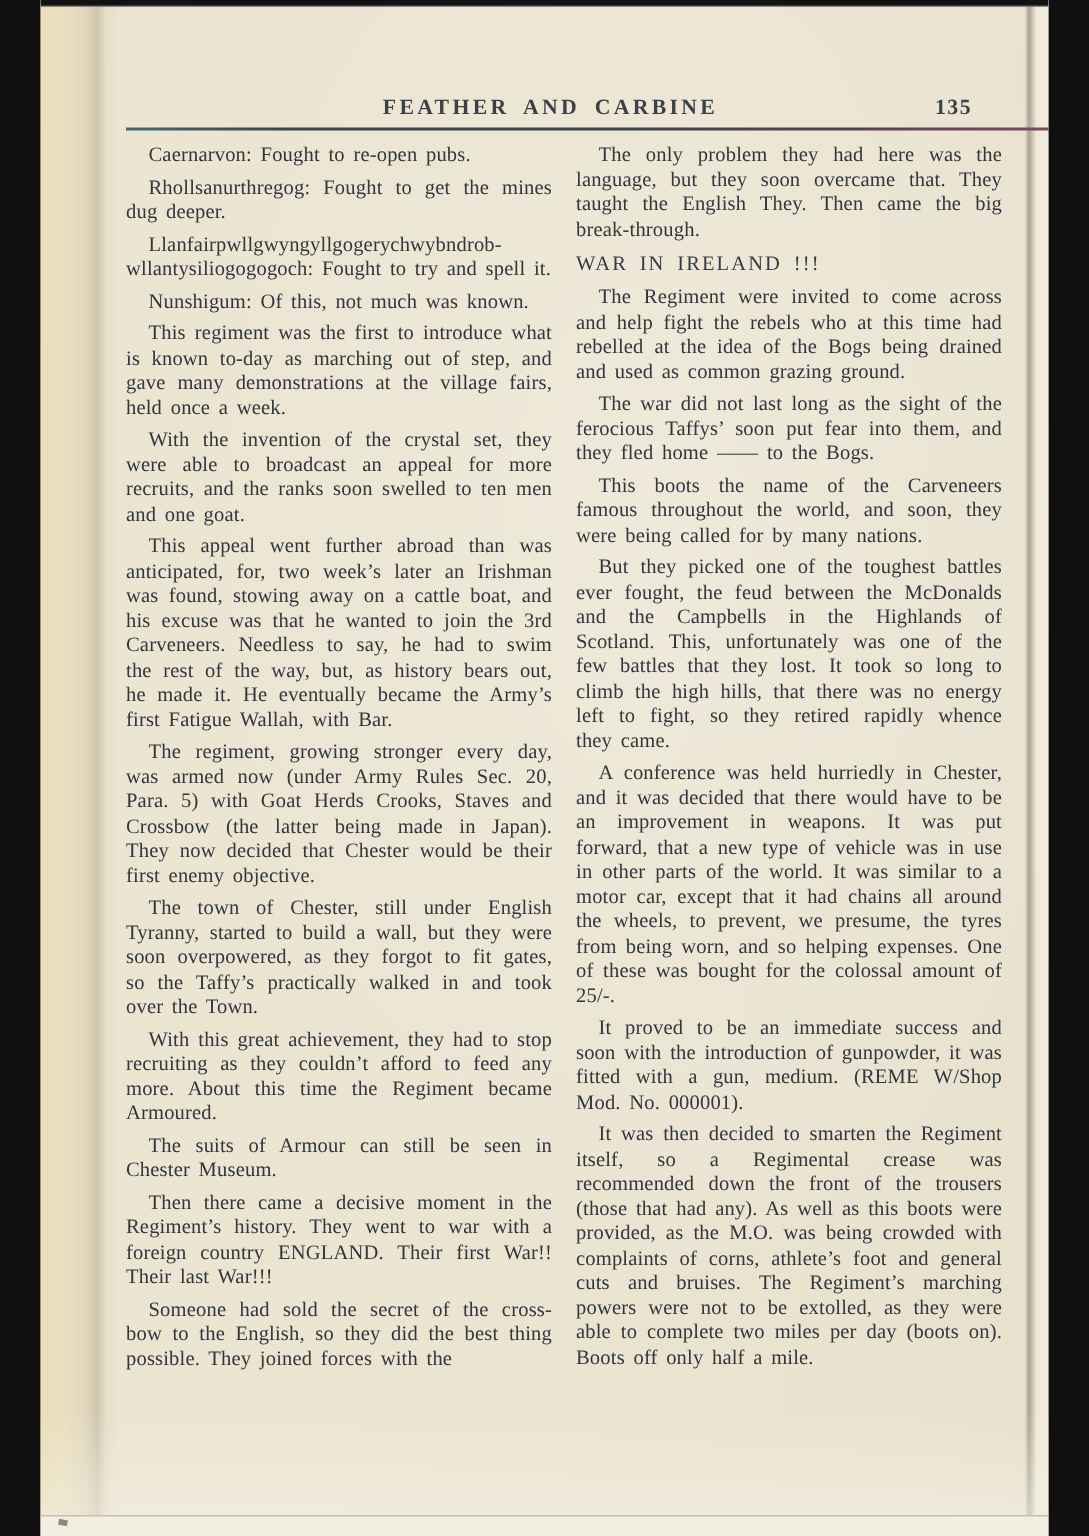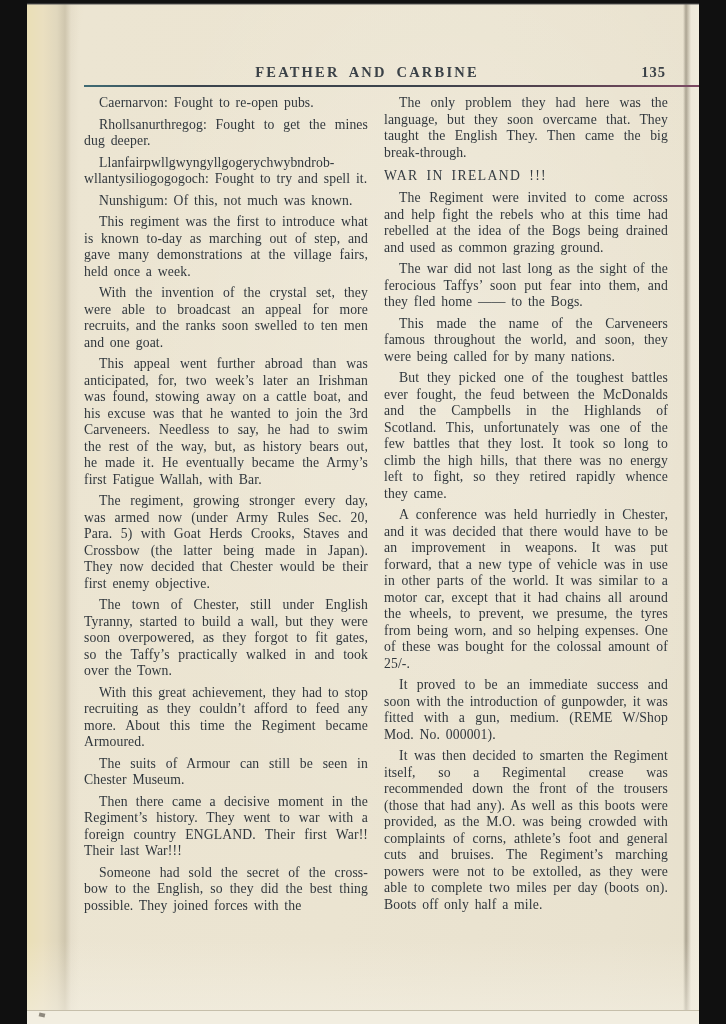--- a/index.html
+++ b/index.html
@@ -30,21 +30,21 @@
     background:rgba(60,55,45,0.55);transform:rotate(12deg);}
 
   .content{position:absolute;left:57px;top:64px;width:616px;}
   header{position:relative;height:20px;}
   .title{
     position:absolute;left:0;top:0;width:566px;text-align:center;
     font-size:14.5px;font-weight:700;letter-spacing:2.2px;color:#3a4147;
     word-spacing:4px;
   }
   .pagenum{
-    position:absolute;right:34px;top:0;
+    position:absolute;right:52px;top:0;
     font-size:14.5px;font-weight:700;letter-spacing:1px;color:#3a4147;
   }
   .rule{height:2px;margin-top:1px;
     background:linear-gradient(90deg,#3f6b74 0%,#3b444d 18%,#3c434c 55%,#56424f 78%,#7c4a63 100%);}
 
   .cols{display:flex;gap:16px;margin-top:8px;}
   .col{width:284px;}
   .col p{
     margin:0 0 5px 0;
     text-indent:15px;
@@ -97,21 +97,21 @@
         <p>The suits of Armour can still be seen in Chester Museum.</p>
         <p>Then there came a decisive moment in the Regiment’s history. They went to war with a foreign country ENGLAND. Their first War!! Their last War!!!</p>
         <p>Someone had sold the secret of the cross-bow to the English, so they did the best thing possible. They joined forces with the</p>
       </section>
 
       <section class="col">
         <p>The only problem they had here was the language, but they soon overcame that. They taught the English They. Then came the big break-through.</p>
         <h3>WAR IN IRELAND !!!</h3>
         <p>The Regiment were invited to come across and help fight the rebels who at this time had rebelled at the idea of the Bogs being drained and used as common grazing ground.</p>
         <p>The war did not last long as the sight of the ferocious Taffys’ soon put fear into them, and they fled home —— to the Bogs.</p>
-        <p>This made the name of the Carveneers famous throughout the world, and soon, they were being called for by many nations.</p>
+        <p>This boots the name of the Carveneers famous throughout the world, and soon, they were being called for by many nations.</p>
         <p>But they picked one of the toughest battles ever fought, the feud between the McDonalds and the Campbells in the Highlands of Scotland. This, unfortunately was one of the few battles that they lost. It took so long to climb the high hills, that there was no energy left to fight, so they retired rapidly whence they came.</p>
         <p>A conference was held hurriedly in Chester, and it was decided that there would have to be an improvement in weapons. It was put forward, that a new type of vehicle was in use in other parts of the world. It was similar to a motor car, except that it had chains all around the wheels, to prevent, we presume, the tyres from being worn, and so helping expenses. One of these was bought for the colossal amount of 25/-.</p>
         <p>It proved to be an immediate success and soon with the introduction of gunpowder, it was fitted with a gun, medium. (REME W/Shop Mod. No. 000001).</p>
         <p>It was then decided to smarten the Regiment itself, so a Regimental crease was recommended down the front of the trousers (those that had any). As well as this boots were provided, as the M.O. was being crowded with complaints of corns, athlete’s foot and general cuts and bruises. The Regiment’s marching powers were not to be extolled, as they were able to complete two miles per day (boots on). Boots off only half a mile.</p>
       </section>
     </main>
   </div>
 </div>
 
 </body></html>

